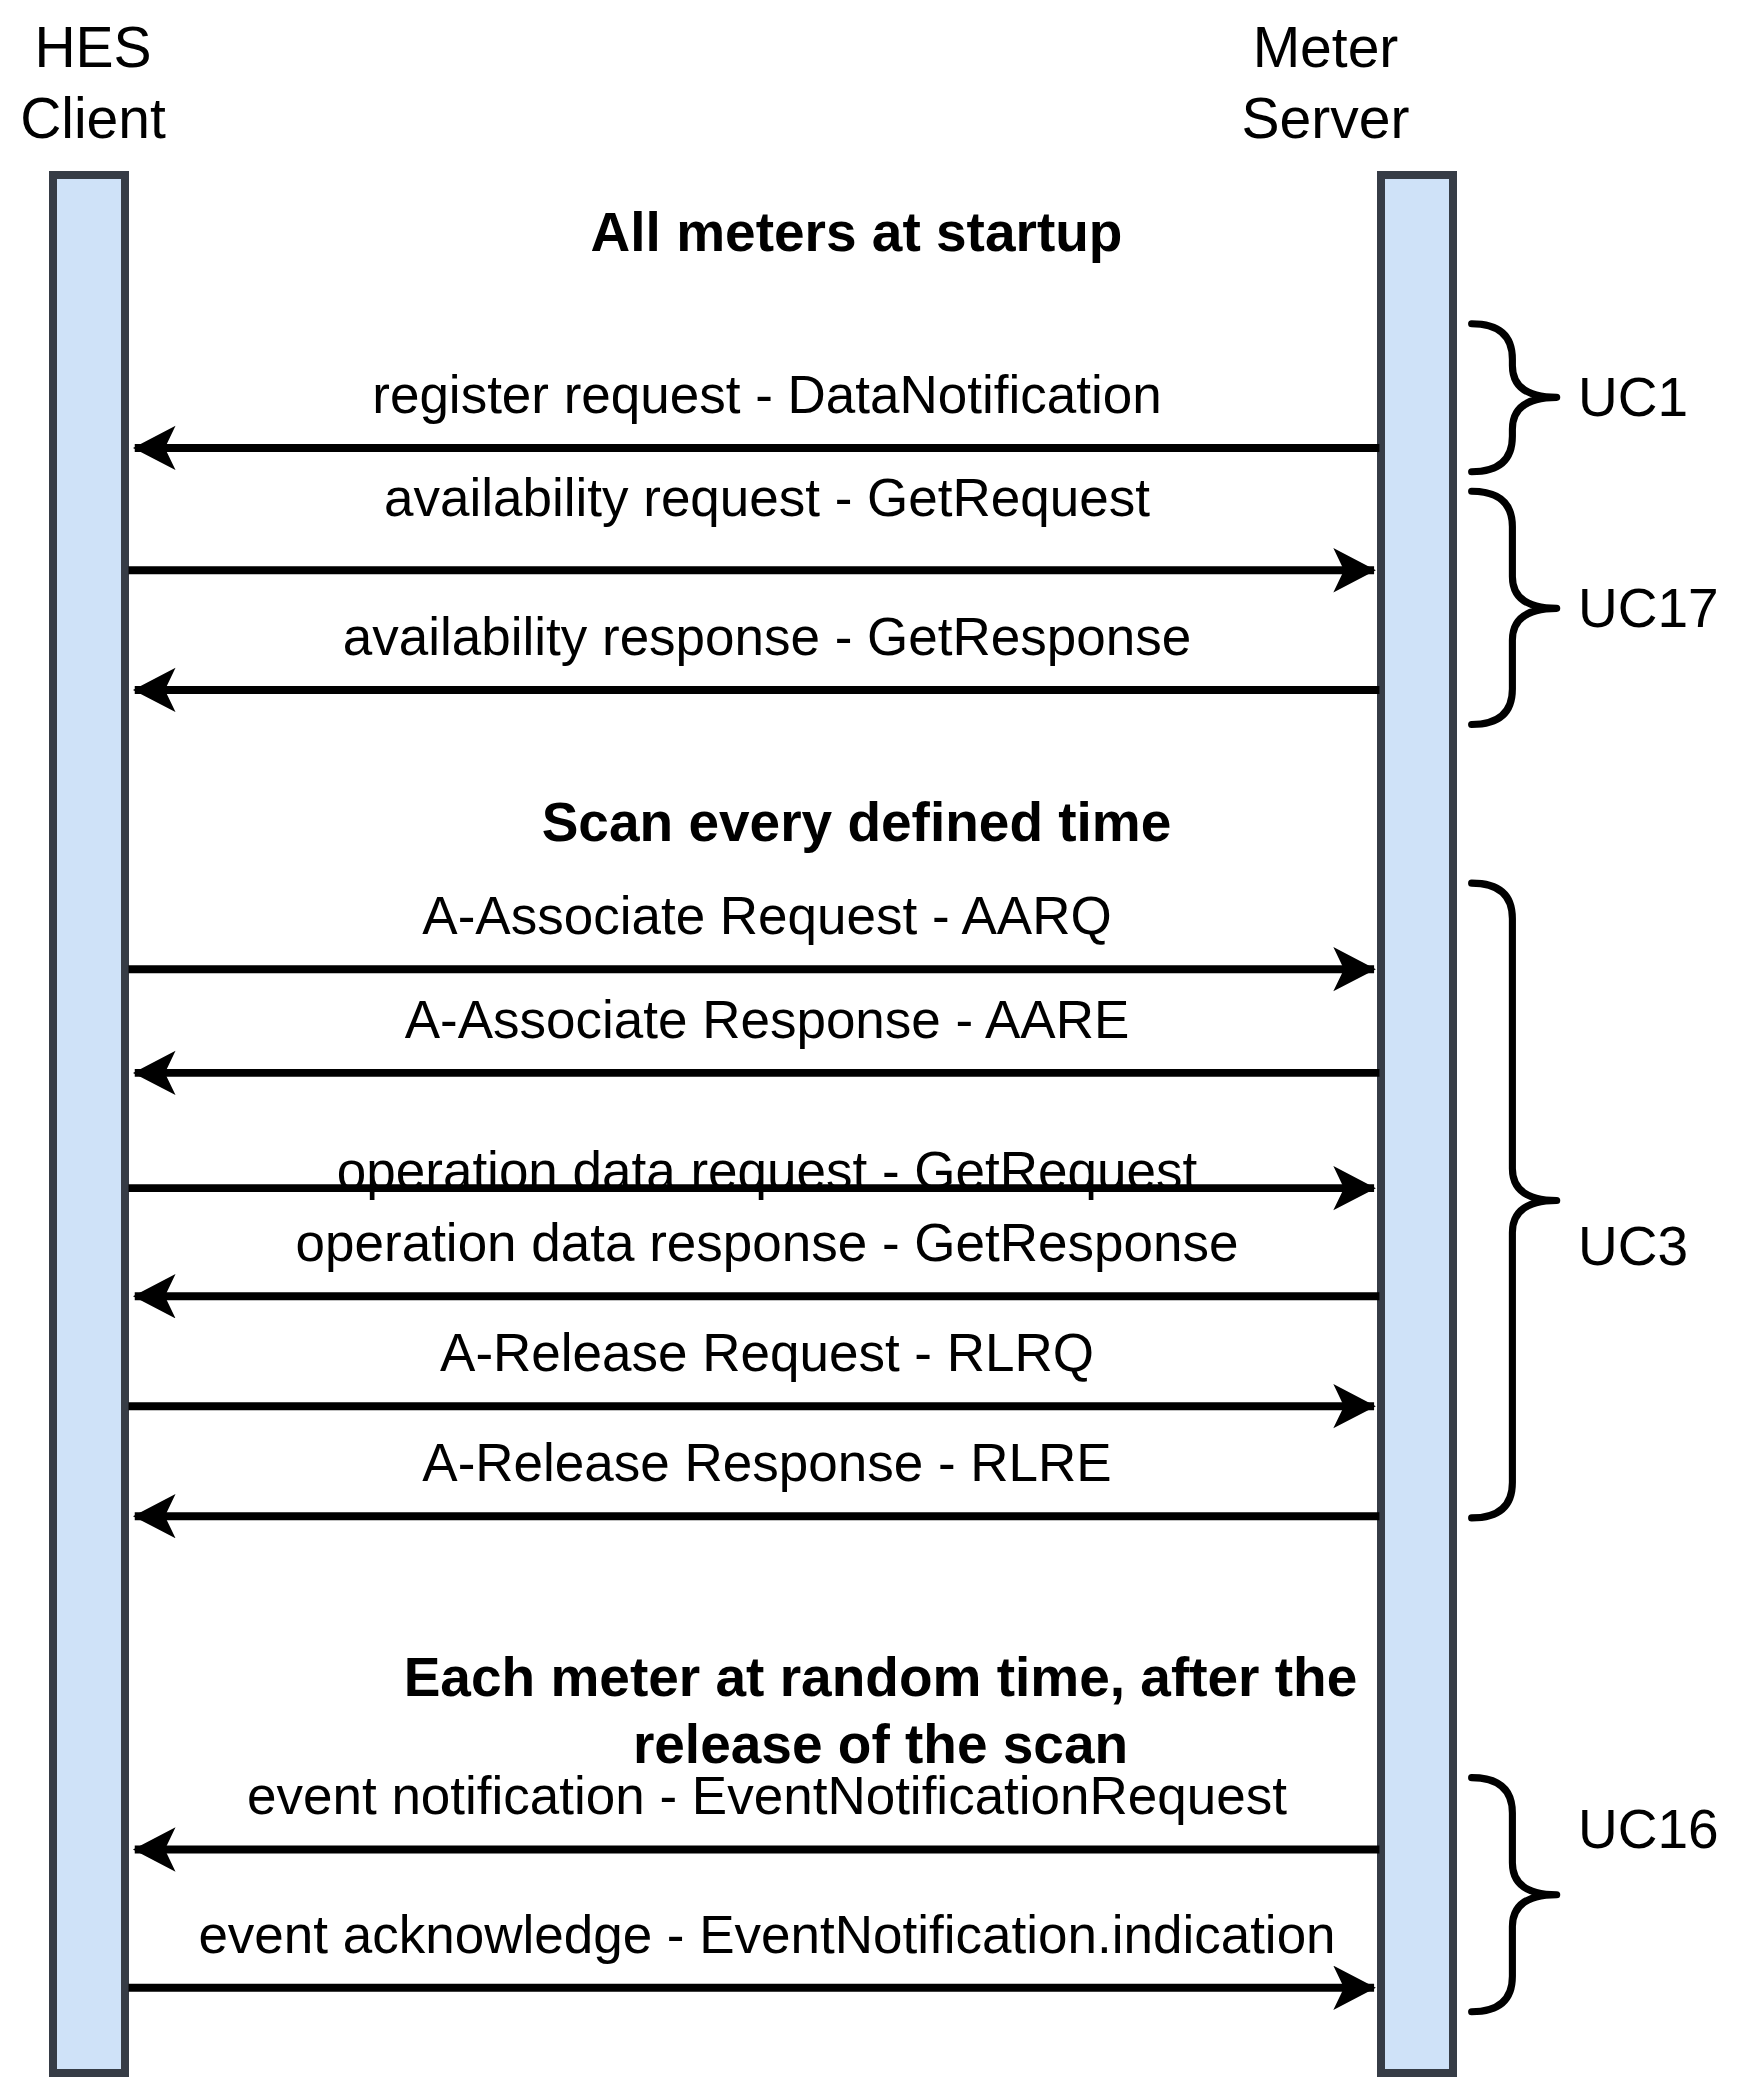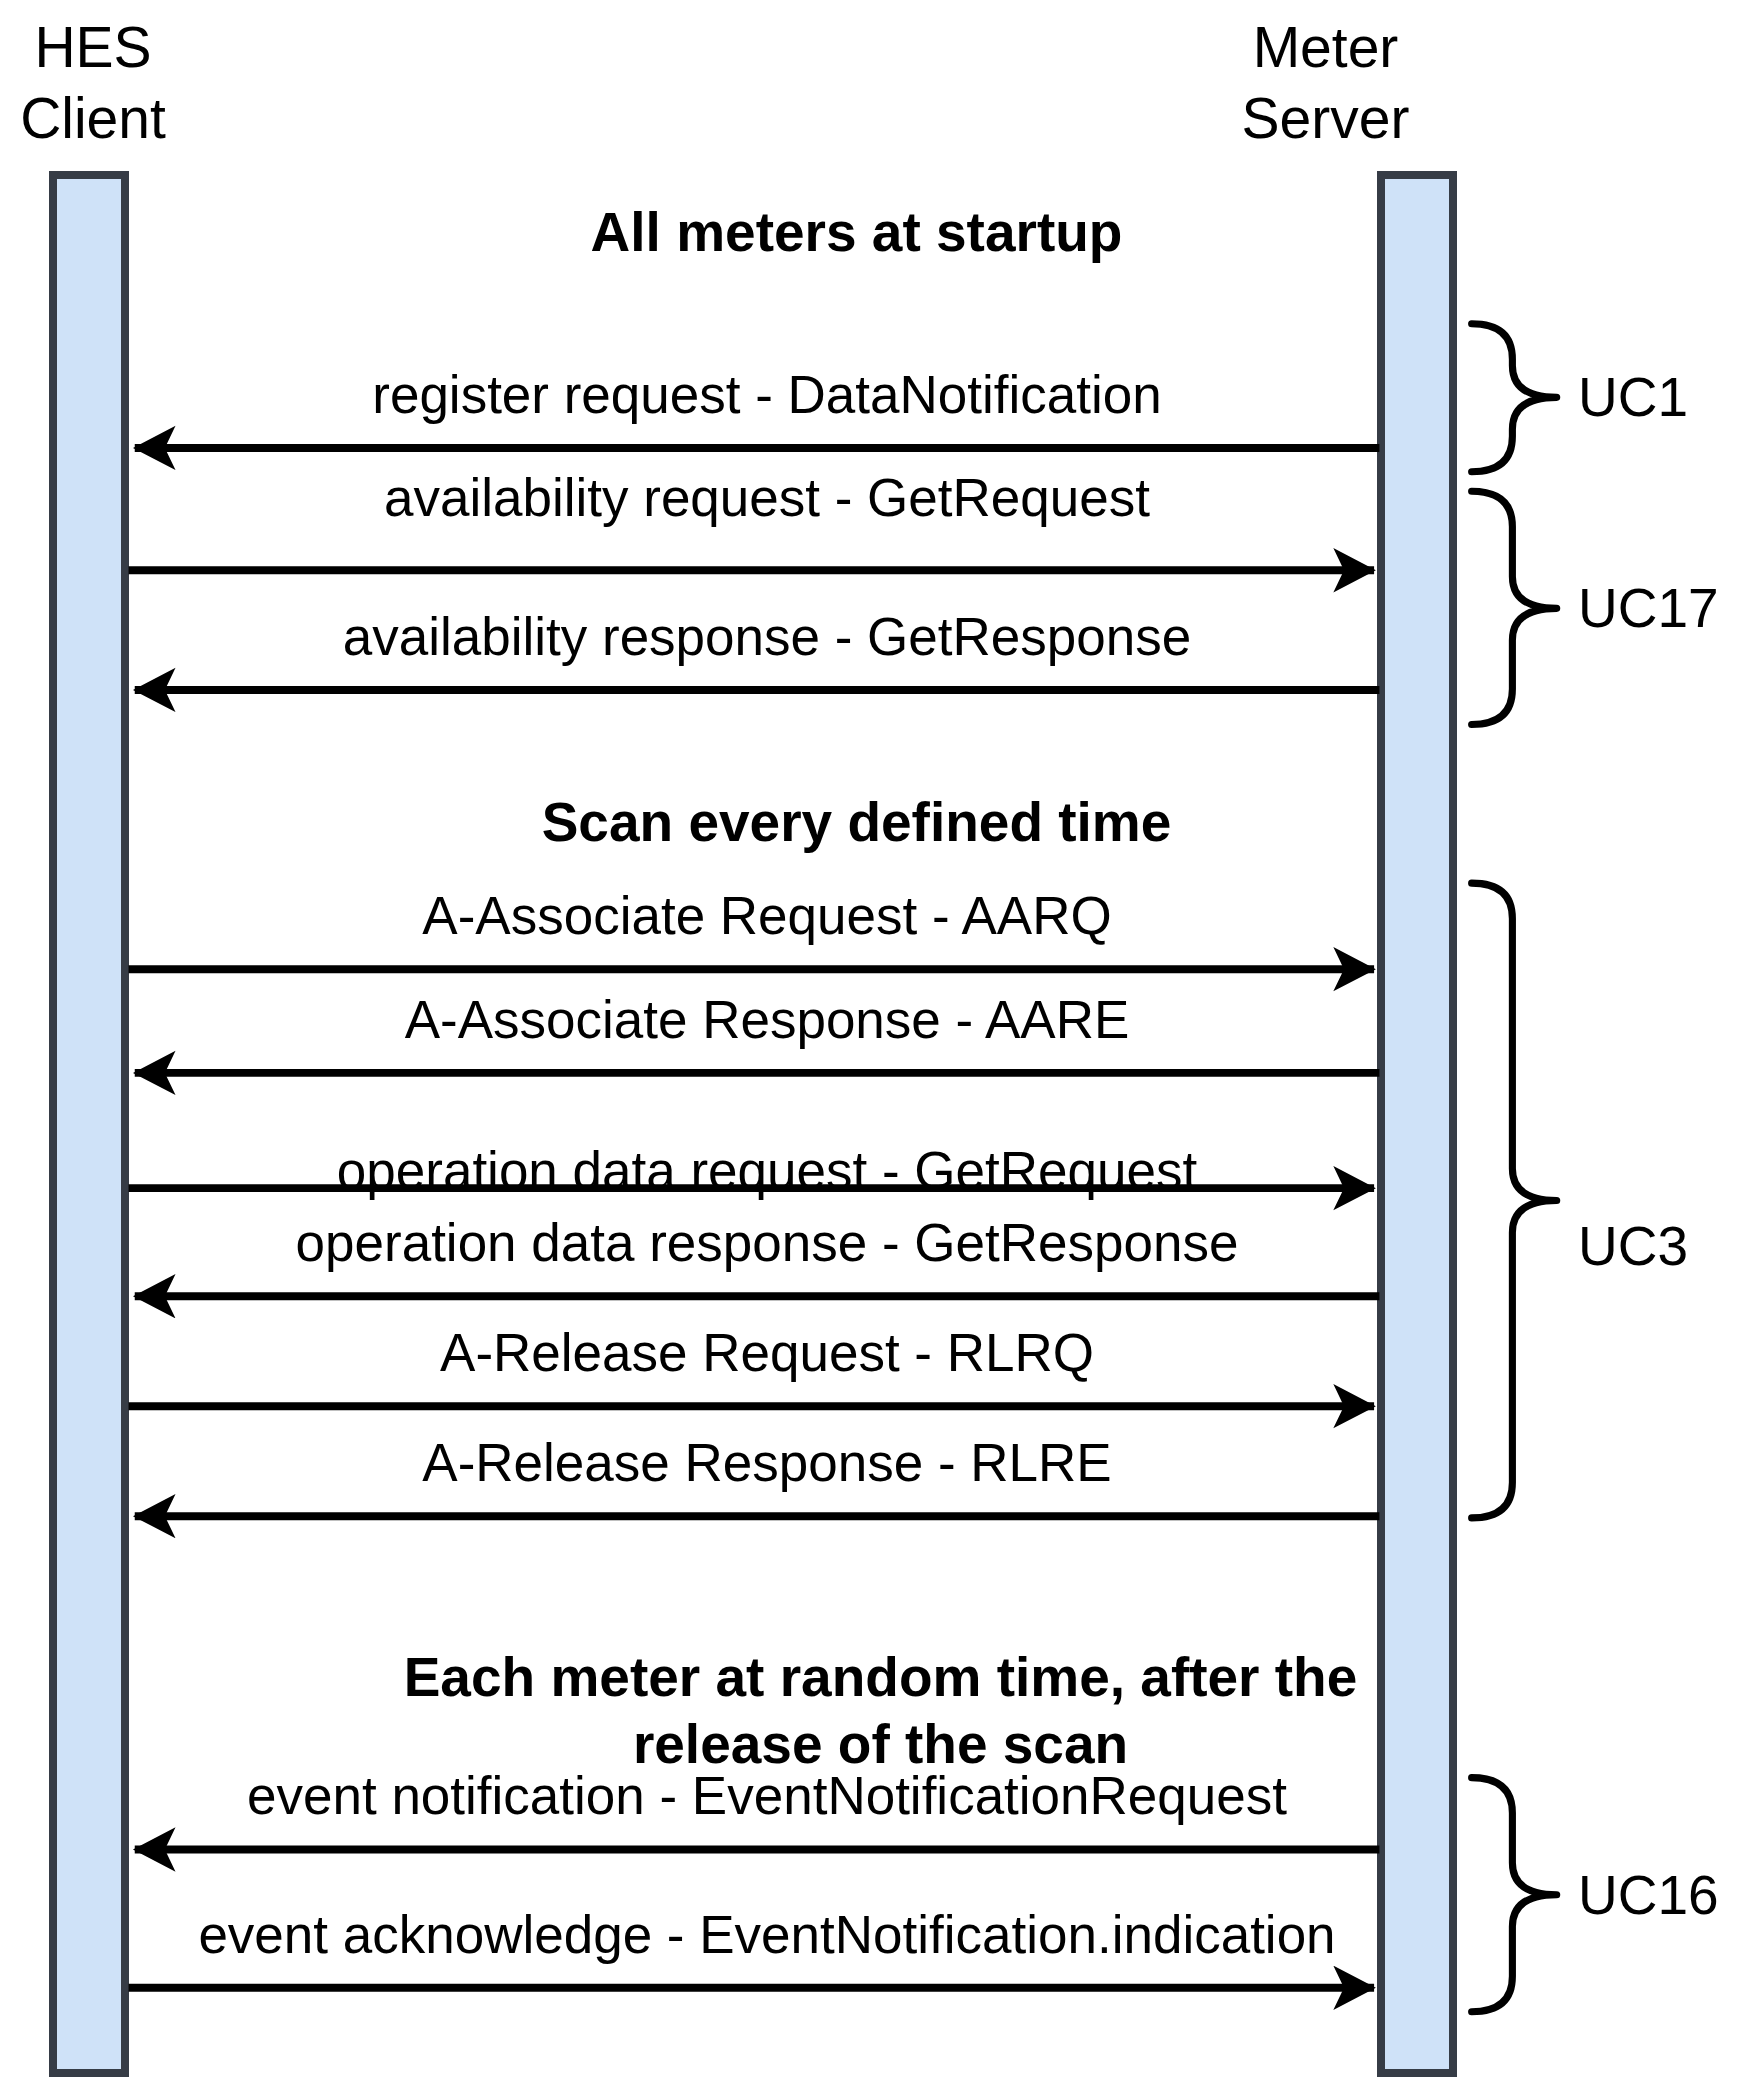--- a/index.html
+++ b/index.html
@@ -31,21 +31,21 @@
     position:absolute;left:129px;width:1248px;text-align:center;
     font-size:53px;line-height:64px;height:64px;white-space:nowrap;padding-left:14px;
   }
   .m0{top:363px;} .m1{top:466px;} .m2{top:605px;} .m3{top:884px;}
   .m4{top:988px;} .m5{top:1103px;margin-top:36px;} .m6{top:1211px;} .m7{top:1321px;}
   .m8{top:1431px;} .m9{top:1764px;} .m10{top:1903px;}
   .uc-label{
     position:absolute;left:1578px;width:164px;height:78px;line-height:78px;
     font-size:55px;text-align:left;
   }
-  .uc1{top:358px;} .uc17{top:569px;} .uc3{top:1162px;margin-top:45px;} .uc16{top:1856px;}
+  .uc1{top:358px;} .uc17{top:569px;} .uc3{top:1162px;margin-top:45px;} .uc16{top:1790px;}
   svg.overlay{position:absolute;left:0;top:0;width:1742px;height:2097px;}
   .arrow-line{stroke:var(--arrow,#000);stroke-width:9;}
   .arrowhead{fill:var(--arrow,#000);}
   .brace{stroke:var(--arrow,#000);stroke-width:8;fill:none;stroke-linecap:round;stroke-linejoin:round;}
 </style>
 </head>
 <body>
 
 <div class="canvas">
 

